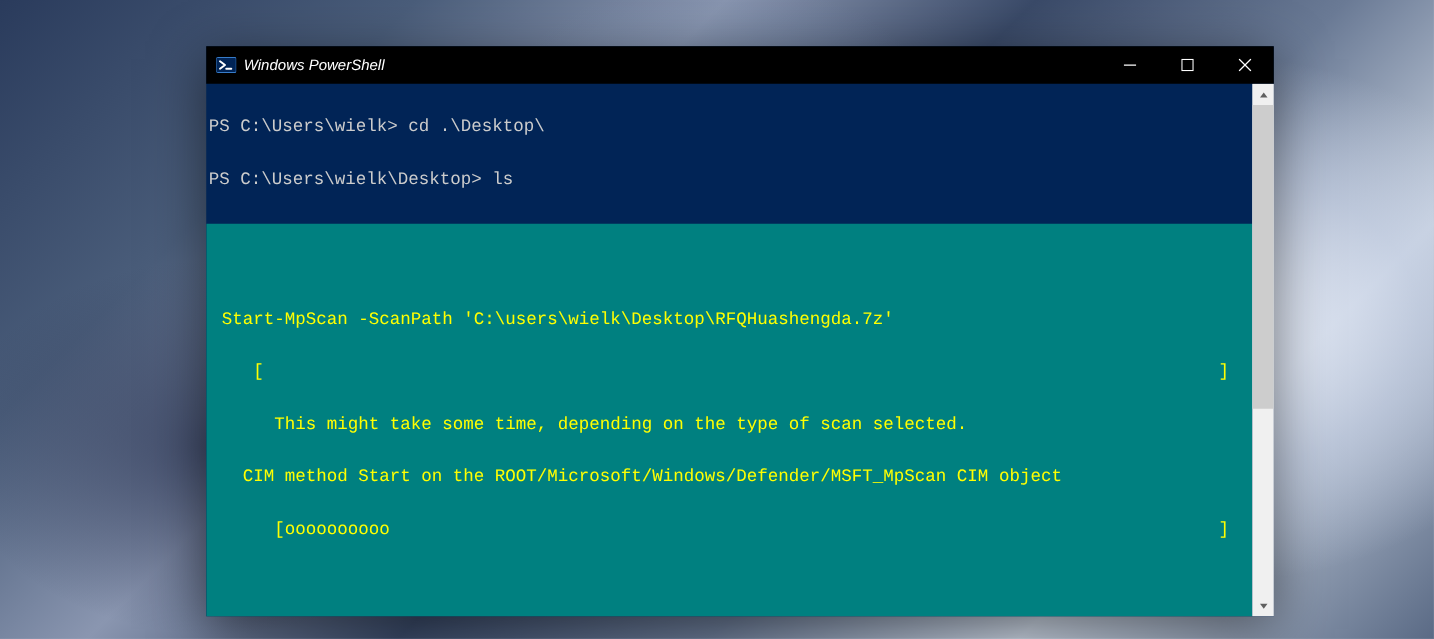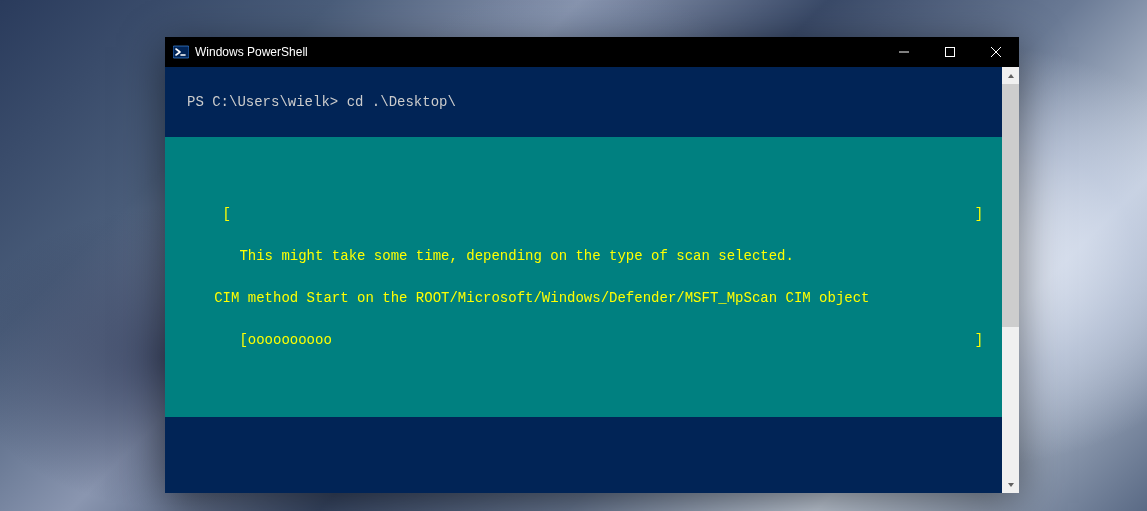--- a/index.html
+++ b/index.html
@@ -29,41 +29,41 @@
   .titlebar {
     height:30px; background:#000000;
     display:flex; align-items:center;
     color:#ffffff; font-size:12px;
     user-select:none;
   }
   .titlebar .icon-wrap {
     width:16px; height:16px; margin:0 6px 0 8px;
     display:flex; align-items:center; justify-content:center;
   }
-  .titlebar .title { flex:0 0 auto; }
+  .titlebar .title { flex:0 0 auto;font-style:italic; }
   .titlebar .spacer { flex:1; }
   .winbtn {
     width:46px; height:30px;
     display:flex; align-items:center; justify-content:center;
     color:#ffffff;
   }
   .client {
     flex:1; position:relative; overflow:hidden;
     display:flex;
   }
   .term {
     flex:1;
     font-family: Consolas, "Courier New", monospace;
     font-size:14px;
     line-height:14px;
     white-space:pre;
     color:#cccccc;
     overflow:hidden;
   }
-  .line { height:14px; padding-left:2px;margin-left:20px; }
+  .line { height:14px; padding-left:2px; }
   .prompt { color:#cccccc; }
   .scan-block {
     background:#008080; color:#ffff00;
     padding-left:2px; padding-right:2px;
   }
   .scrollbar {
     width:17px; background:#f0f0f0;
     position:relative;
   }
   .sb-btn {
@@ -108,22 +108,24 @@
       <svg width="10" height="10" viewBox="0 0 10 10">
           <line x1="0" y1="0" x2="10" y2="10" stroke="#ffffff" stroke-width="1"></line>
           <line x1="10" y1="0" x2="0" y2="10" stroke="#ffffff" stroke-width="1"></line>
         </svg>
     </div>
   </div>
 
   <div class="client">
     <div class="term">
       <div class="line"><span class="prompt">PS C:\Users\wielk&gt; </span><span>cd .\Desktop\</span></div>
+      <div class="line"><span class="prompt">PS C:\Users\wielk\Desktop&gt; </span><span>ls</span></div>
       <div class="scan-block">
         <div class="line">&nbsp;</div>
+        <div class="line"> Start-MpScan -ScanPath 'C:\users\wielk\Desktop\RFQHuashengda.7z'</div>
         <div class="line" style="display:flex;"><span>    [</span><span style="flex:1"></span><span>]&nbsp;&nbsp;</span></div>
         <div class="line">      This might take some time, depending on the type of scan selected.</div>
         <div class="line">   CIM method Start on the ROOT/Microsoft/Windows/Defender/MSFT_MpScan CIM object</div>
         <div class="line" style="display:flex;"><span>      [oooooooooo</span><span style="flex:1"></span><span>]&nbsp;&nbsp;</span></div>
         
         
         
       </div>
       
       

